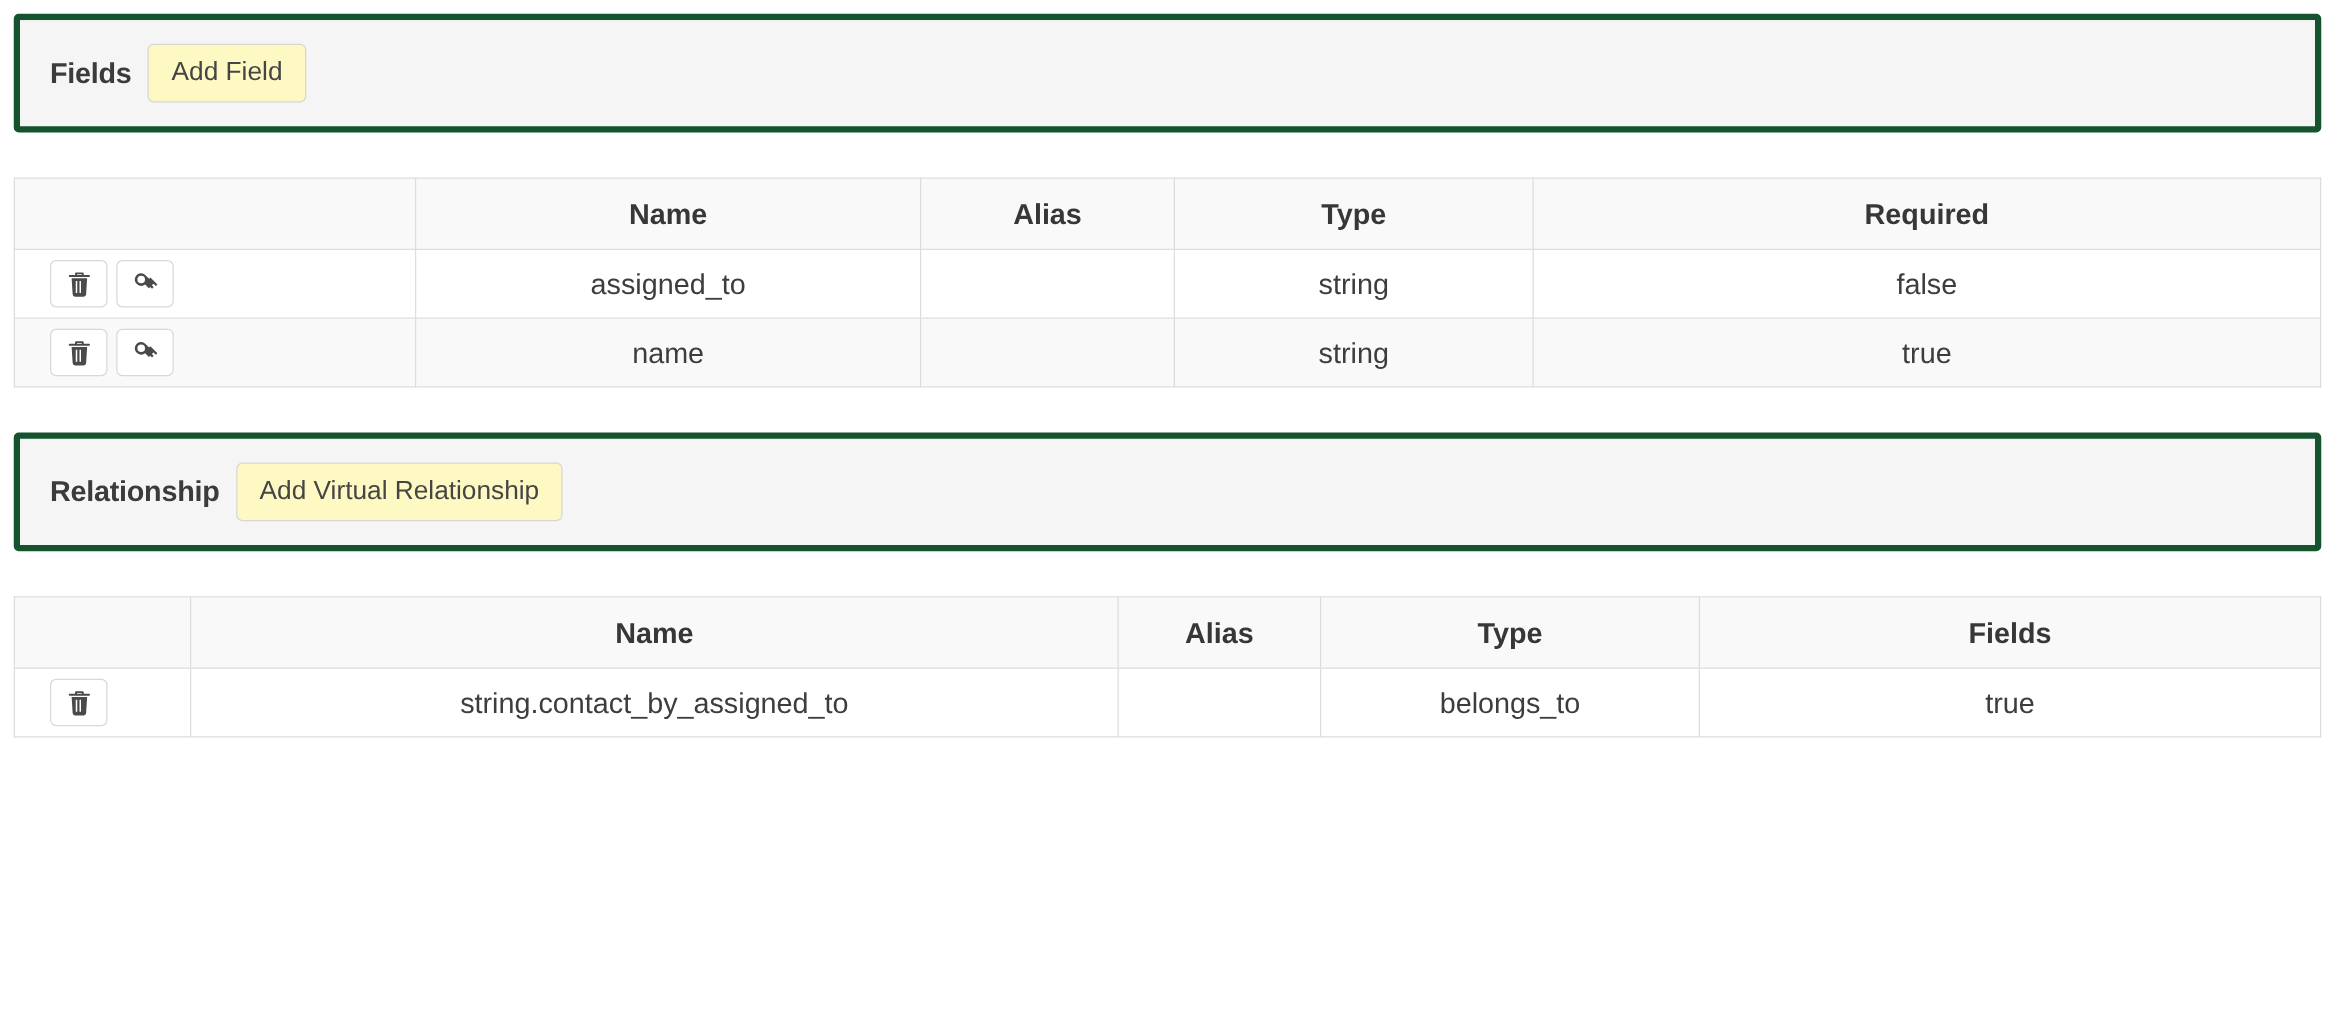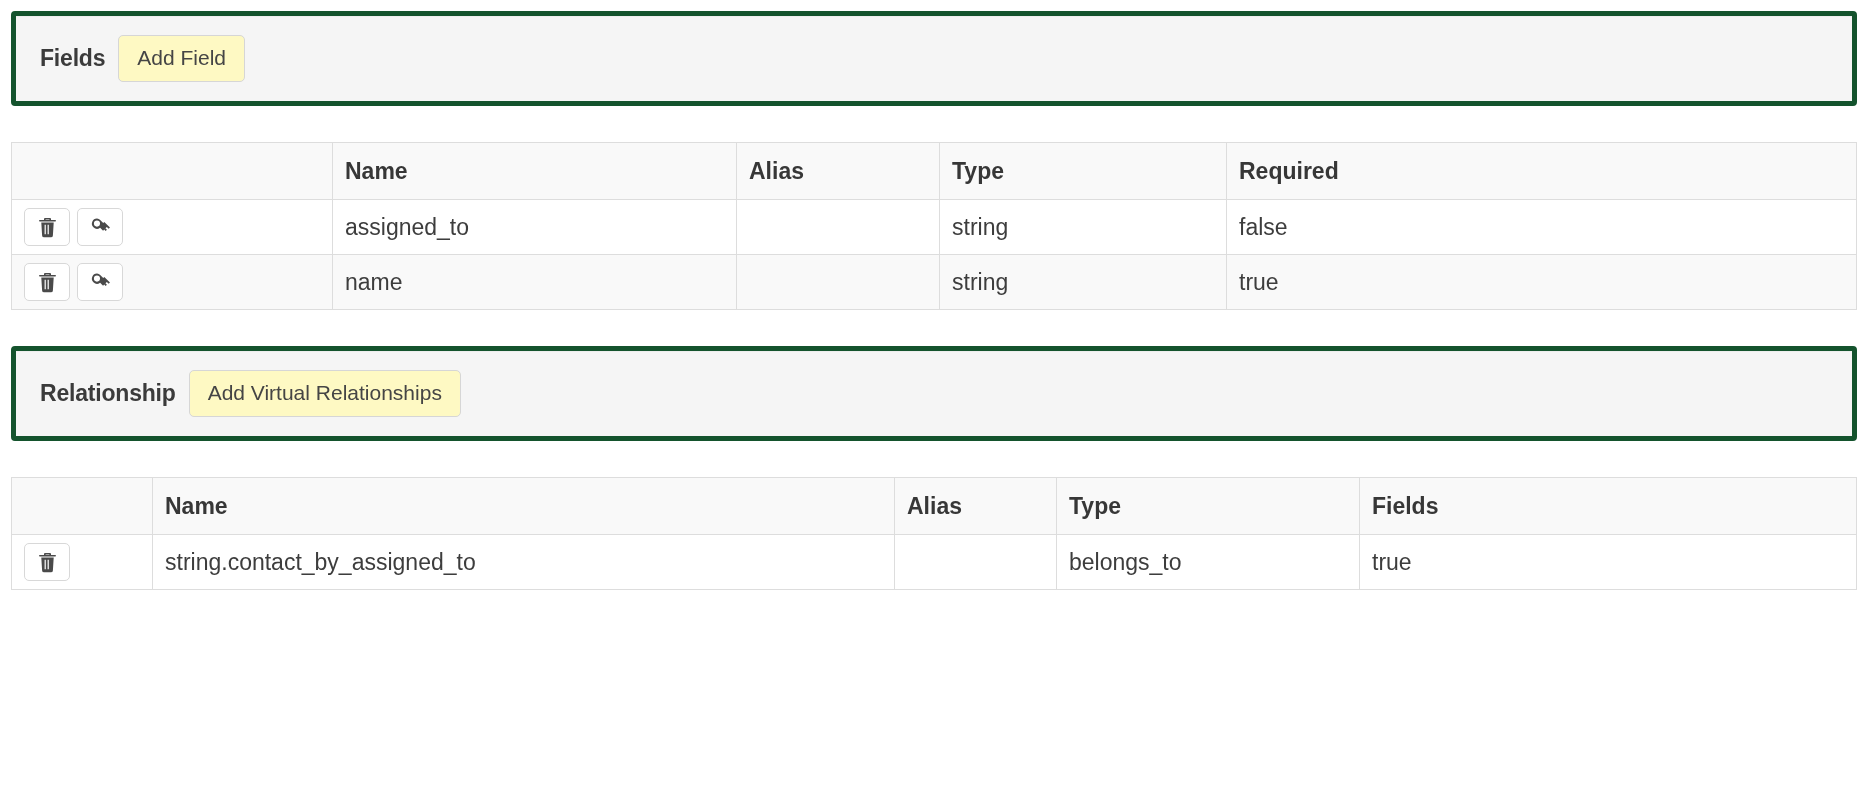--- a/index.html
+++ b/index.html
@@ -56,23 +56,23 @@
   }
   table.grid {
     width: 100%;
     border-collapse: collapse;
     border: 1px solid #dddddd;
     table-layout: fixed;
   }
   table.grid th,
   table.grid td {
     border: 1px solid #dddddd;
-    text-align: left;
+    text-align: center;
     vertical-align: middle;
-    padding: 0 12px;
+    padding: 0 28px;
     font-size: 23px;
     color: #3d3d3d;
     overflow: hidden;
     white-space: nowrap;
   }
   table.grid thead th {
     background: #f9f9f9;
     font-weight: bold;
     height: 57px;
     color: #373737;
@@ -204,21 +204,21 @@
           <td>true</td>
         </tr>
       </tbody>
     </table>
   </div>
 
   <div class="spacer-34"></div>
 
   <div class="panel">
     <span class="panel-title">Relationship</span>
-    <button class="btn">Add Virtual Relationships</button>
+    <button class="btn">Add Virtual Relationship</button>
   </div>
 
   <div class="spacer-34"></div>
 
   <div class="tbl-wrap">
     <table class="grid">
       <colgroup>
         <col style="width:141px">
         <col style="width:742px">
         <col style="width:162px">

